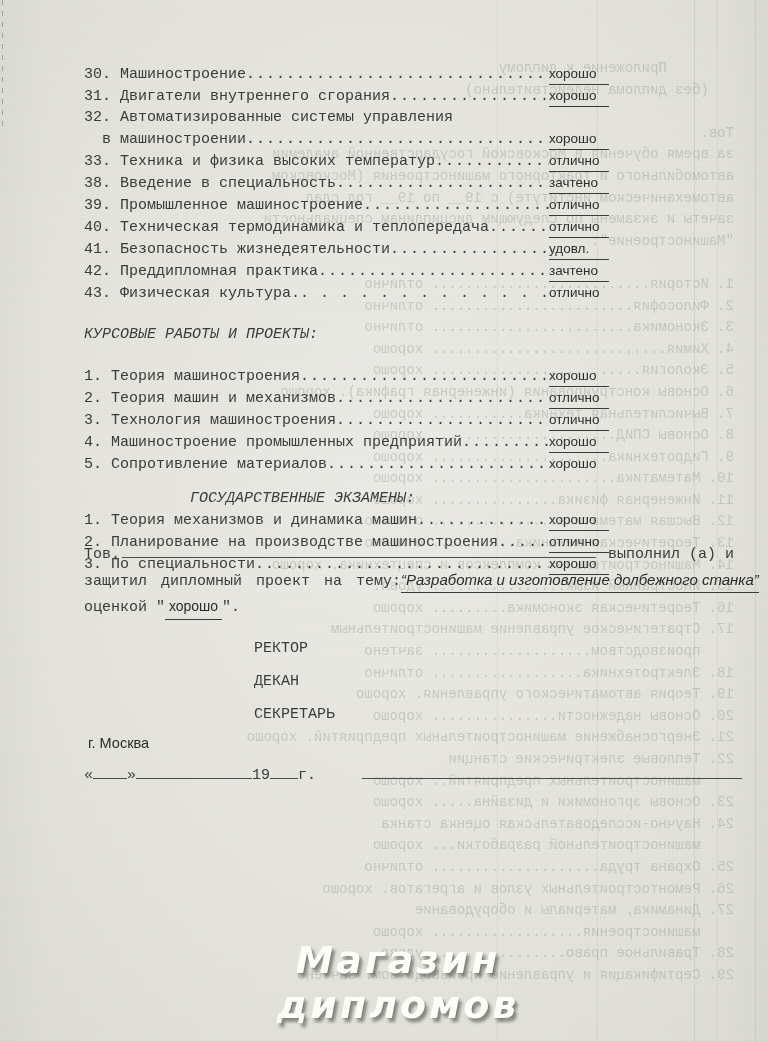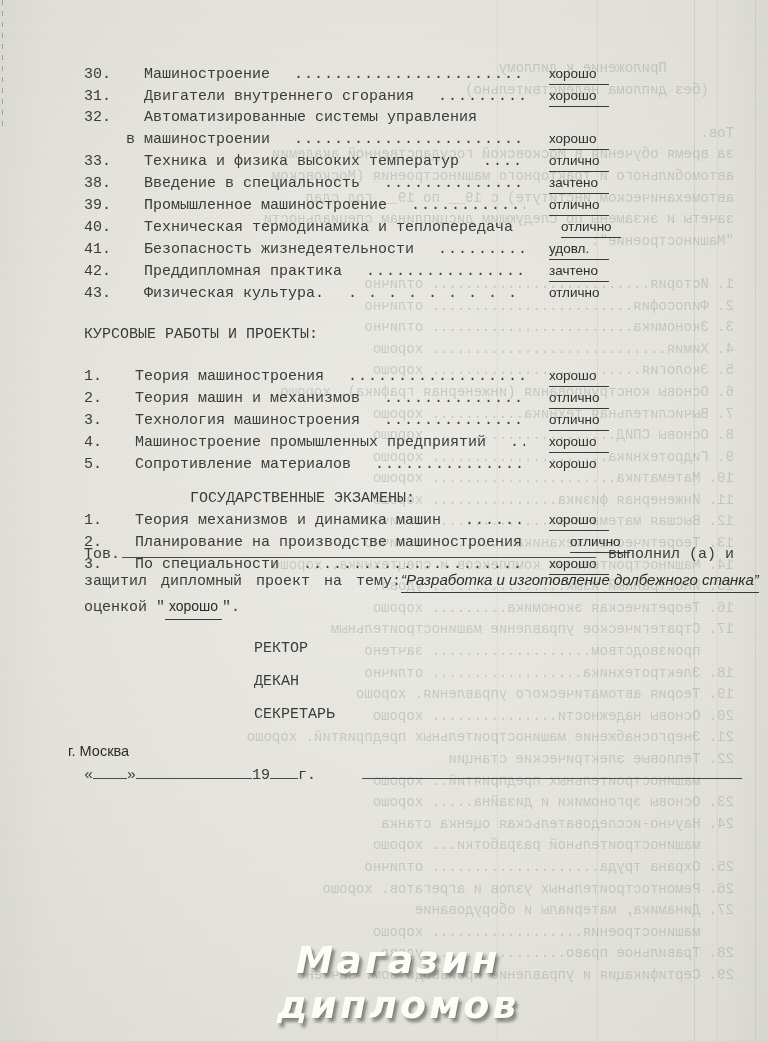--- a/index.html
+++ b/index.html
@@ -29,48 +29,48 @@
     position:absolute;left:34px;right:34px;top:58px;
     transform:scaleX(-1);
     font:14px/21.6px "Liberation Mono","DejaVu Sans Mono",monospace;
     color:#7e867b;opacity:.30;filter:blur(.4px);
     pointer-events:none;
   }
   .bleed .bline{white-space:pre;overflow:hidden;height:21.6px;}
   
   .doc{position:absolute;left:84px;top:63px;width:525px;
     font-size:15px;line-height:21px;color:#3b3b3b;}
-  .row{display:flex;align-items:baseline;white-space:pre;gap:24px;}
+  .row{display:flex;align-items:baseline;white-space:pre;}
   .row .num{white-space:pre;}
   .row .lbl{white-space:pre;}
   .row .dots{flex:1;overflow:hidden;white-space:nowrap;letter-spacing:1px;}
   .grade{
     font-family:"Liberation Sans","DejaVu Sans",sans-serif;
     font-size:13.5px;color:#2e2e2e;width:60px;flex:0 0 auto;
     white-space:pre;
   }
   .grade.u{border-bottom:1px solid #3a3a3a;}
   .cont-row .indent{width:18px;flex:0 0 auto;}
   .gap20{height:20px;}
   .gap14{height:13px;}
-  .section-title{white-space:pre;}
+  .section-title{white-space:pre;font-style:italic;}
   .section-title.exams{margin-left:106px;}
   .para{position:absolute;left:84px;top:543px;width:650px;
     font-size:15px;line-height:24.5px;color:#3b3b3b;}
   .p-line{display:flex;align-items:baseline;white-space:pre;}
   .blankline{flex:1;border-bottom:1px solid #4a4a4a;margin:0 12px 2px 2px;height:12px;}
   .sans{font-family:"Liberation Sans","DejaVu Sans",sans-serif;color:#2b2b2b;}
   .topic{font-size:15px;border-bottom:1px solid #3a3a3a;letter-spacing:0;font-style:italic;}
   .wsp{word-spacing:5px;}
   .inline-grade{font-size:14px;border-bottom:1px solid #3a3a3a;}
   .sigs{position:absolute;left:254px;top:632px;font-size:15px;color:#3b3b3b;}
   .sigs div{line-height:33px;}
-  .city{position:absolute;left:68px;top:735px;
+  .city{position:absolute;left:88px;top:735px;
     font-family:"Liberation Sans","DejaVu Sans",sans-serif;
-    font-size:14.5px;color:#2b2b2b;margin-top:8px;}
+    font-size:14.5px;color:#2b2b2b;}
   .dateline{position:absolute;left:84px;top:766px;width:658px;
     display:flex;align-items:baseline;font-size:15px;color:#3b3b3b;white-space:pre;}
   .dl-blank{border-bottom:1px solid #4a4a4a;height:12px;flex:0 0 auto;margin-bottom:2px;}
   .dl-b1{width:34px;}
   .dl-b2{width:116px;}
   .dl-b3{width:28px;}
   .dl-gapspacer{width:46px;}
   .dl-bflex{flex:1;margin-bottom:2px;border-bottom:1px solid #4a4a4a;height:12px;}
   .watermark{
     position:absolute;left:0;right:0;top:938px;text-align:center;

